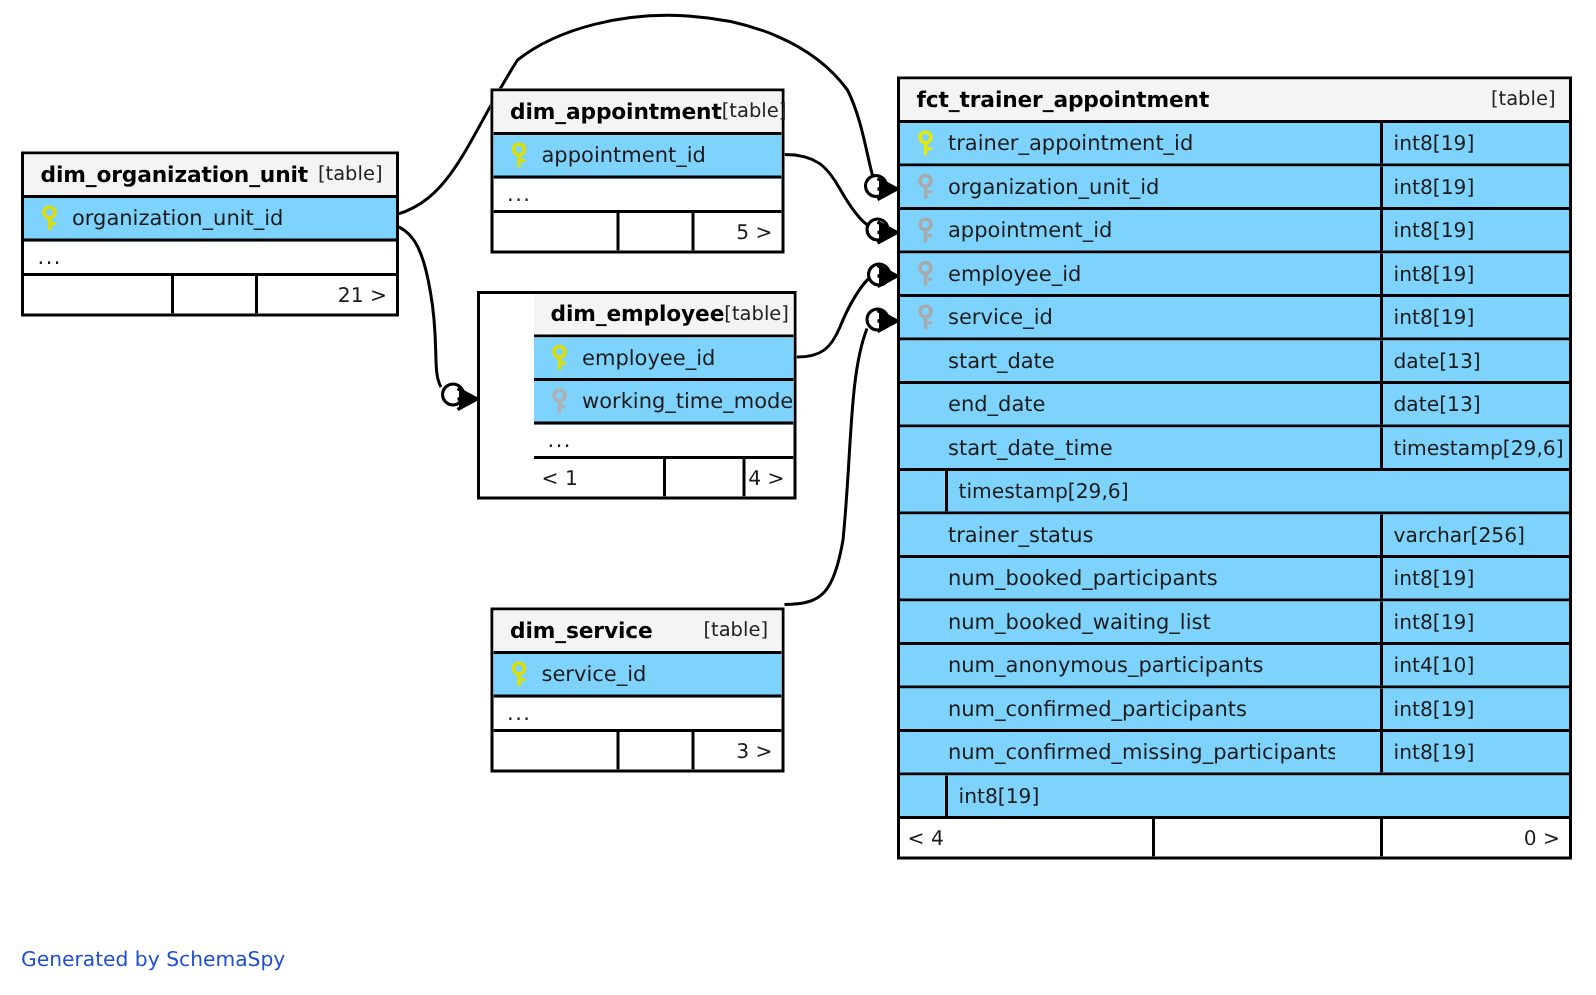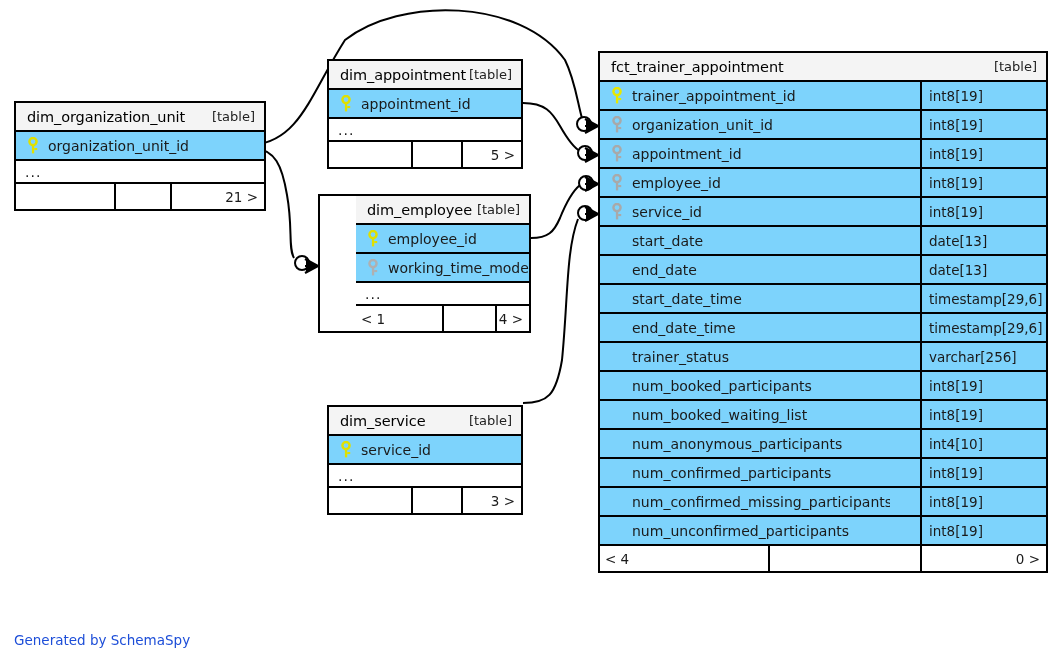--- a/index.html
+++ b/index.html
@@ -38,21 +38,21 @@
     display: flex;
     align-items: center;
     justify-content: space-between;
     background: #f4f4f4;
     border-bottom: 2px solid #000000;
     box-sizing: border-box;
     padding: 0 9px 0 11px;
     height: 29px;
   }
   .tbl-title {
-    font-weight: normal;
+    font-weight: bold;
     font-size: 14.5px;
     color: #000000;
     letter-spacing: -0.1px;
     white-space: nowrap;
   }
   .tbl-tag {
     font-size: 13px;
     color: #222222;
     white-space: nowrap;
   }
@@ -383,28 +383,20 @@
             <span class="keyicon spacer"><svg viewBox="0 0 16 18" width="16" height="18">
                 <circle cx="8" cy="4.6" r="3.6" fill="none" stroke="transparent" stroke-width="2.4"></circle>
                 <rect x="6.9" y="7" width="2.3" height="9.4" fill="transparent"></rect>
                 <rect x="9.2" y="11" width="3" height="2.1" fill="transparent"></rect>
               </svg></span>
             <span class="col-name-text">start_date_time</span>
           </div>
           <div class="col-type" style="width: 126px;">timestamp[29,6]</div>
         </div>
         <div class="tbl-row">
-          <div class="col-name">
-            <span class="keyicon spacer"><svg viewBox="0 0 16 18" width="16" height="18">
-                <circle cx="8" cy="4.6" r="3.6" fill="none" stroke="transparent" stroke-width="2.4"></circle>
-                <rect x="6.9" y="7" width="2.3" height="9.4" fill="transparent"></rect>
-                <rect x="9.2" y="11" width="3" height="2.1" fill="transparent"></rect>
-              </svg></span>
-            <span class="col-name-text">end_date_time</span>
-          </div>
           <div class="col-type" style="width: 126px;">timestamp[29,6]</div>
         </div>
         <div class="tbl-row">
           <div class="col-name">
             <span class="keyicon spacer"><svg viewBox="0 0 16 18" width="16" height="18">
                 <circle cx="8" cy="4.6" r="3.6" fill="none" stroke="transparent" stroke-width="2.4"></circle>
                 <rect x="6.9" y="7" width="2.3" height="9.4" fill="transparent"></rect>
                 <rect x="9.2" y="11" width="3" height="2.1" fill="transparent"></rect>
               </svg></span>
             <span class="col-name-text">trainer_status</span>
@@ -460,28 +452,20 @@
             <span class="keyicon spacer"><svg viewBox="0 0 16 18" width="16" height="18">
                 <circle cx="8" cy="4.6" r="3.6" fill="none" stroke="transparent" stroke-width="2.4"></circle>
                 <rect x="6.9" y="7" width="2.3" height="9.4" fill="transparent"></rect>
                 <rect x="9.2" y="11" width="3" height="2.1" fill="transparent"></rect>
               </svg></span>
             <span class="col-name-text">num_confirmed_missing_participants</span>
           </div>
           <div class="col-type" style="width: 126px;">int8[19]</div>
         </div>
         <div class="tbl-row">
-          <div class="col-name">
-            <span class="keyicon spacer"><svg viewBox="0 0 16 18" width="16" height="18">
-                <circle cx="8" cy="4.6" r="3.6" fill="none" stroke="transparent" stroke-width="2.4"></circle>
-                <rect x="6.9" y="7" width="2.3" height="9.4" fill="transparent"></rect>
-                <rect x="9.2" y="11" width="3" height="2.1" fill="transparent"></rect>
-              </svg></span>
-            <span class="col-name-text">num_unconfirmed_participants</span>
-          </div>
           <div class="col-type" style="width: 126px;">int8[19]</div>
         </div>
       </div>
 
     <div class="foot-row">
       <div class="foot-cell l" style="width:168px;">&lt; 4</div>
       <div class="foot-cell mid" style="width:154px;"></div>
       <div class="foot-cell r" style="flex:1 1 auto;">0 &gt;</div>
     </div>
   </div>

